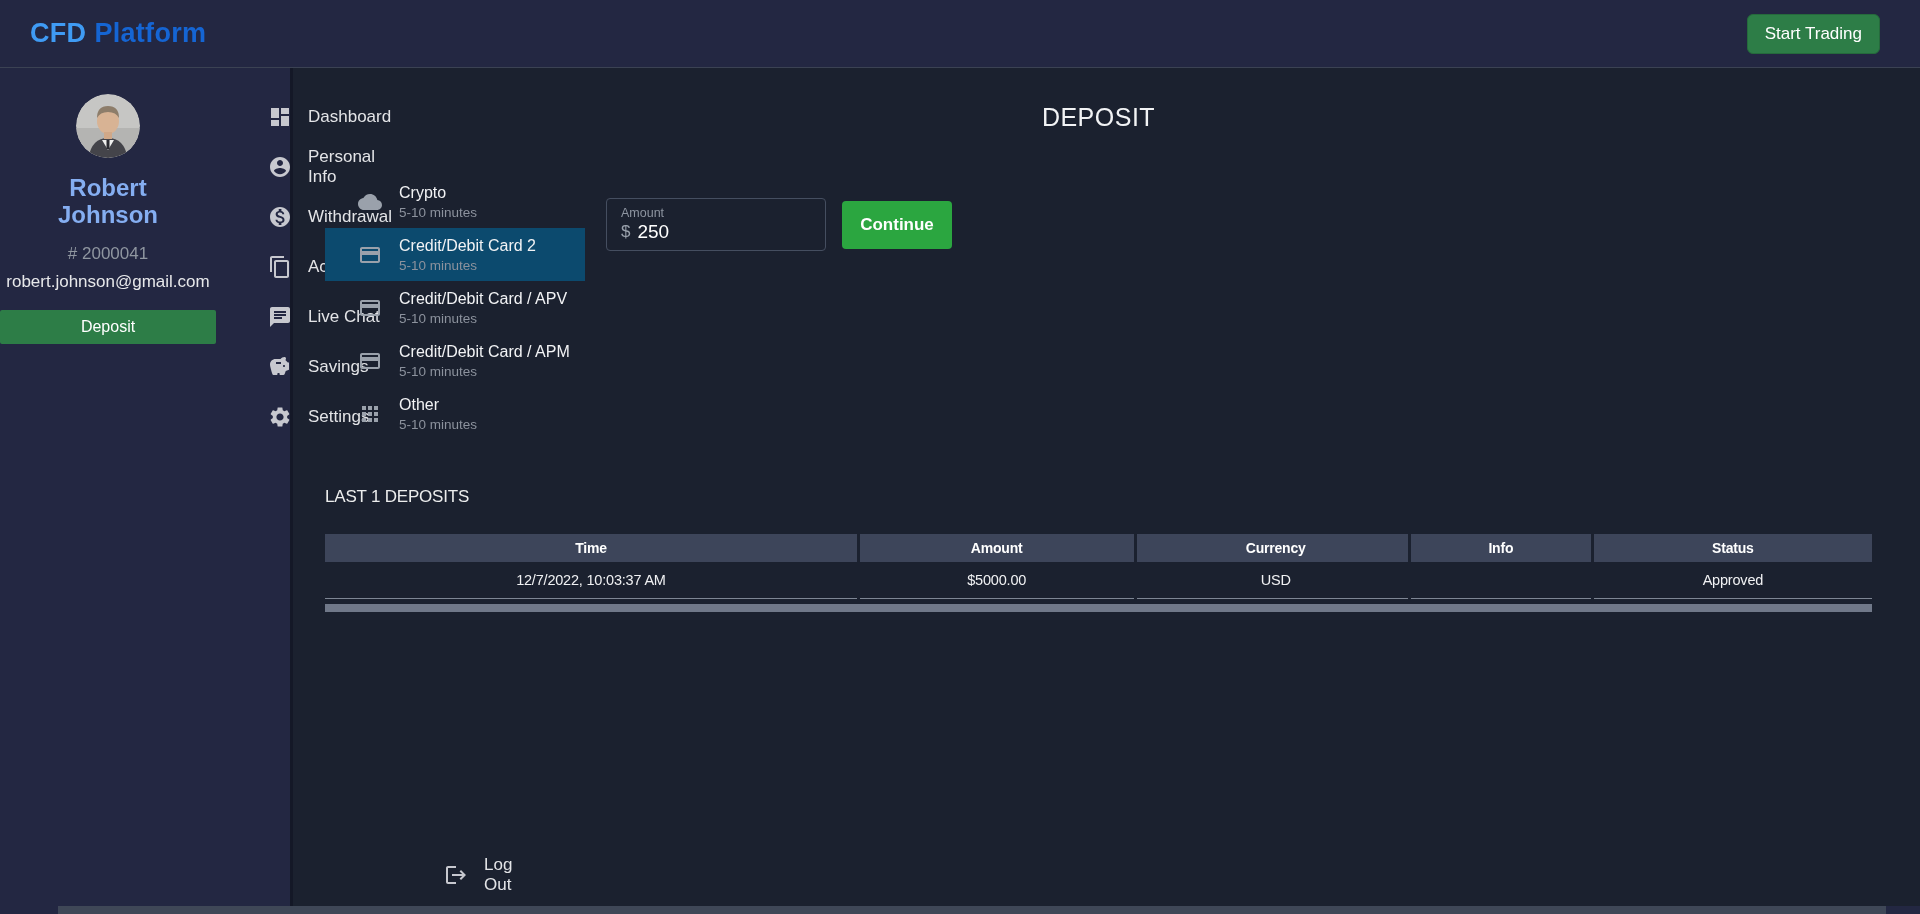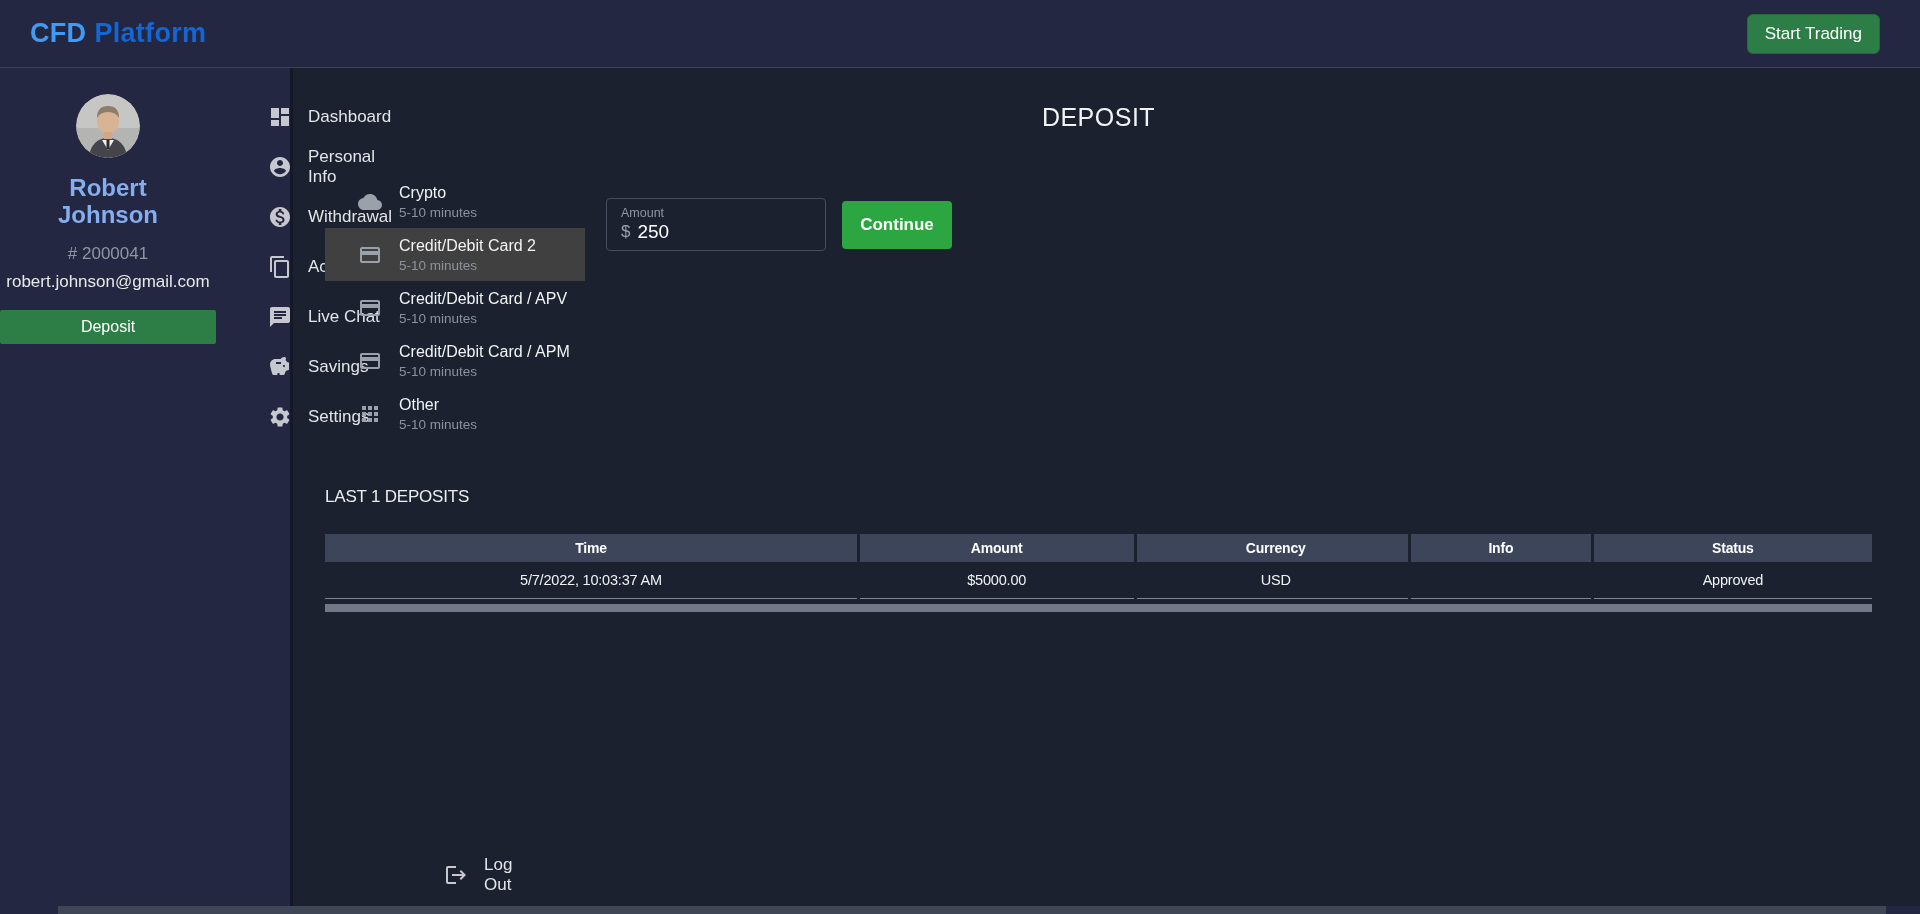--- a/index.html
+++ b/index.html
@@ -36,21 +36,21 @@
   .logout { margin-top:auto; margin-bottom:14px; }
 
   
   .main { flex:1; padding:0 48px 0 32px; position:relative; }
   .page-title { text-align:center; margin-top:35px; font-size:25px; font-weight:500;
                 color:#f2f3f5; letter-spacing:0.5px; }
 
   .deposit-row { display:flex; align-items:flex-start; margin-top:43px; }
   .methods { width:260px; flex-shrink:0; }
   .method { height:53px; display:flex; align-items:center; padding-left:33px; gap:17px; cursor:pointer; }
-  .method.selected { background:#404040; }
+  .method.selected { background:#0c4a6e; }
   .method svg { width:24px; height:24px; fill:#9aa1ab; flex-shrink:0; }
   .m-title { font-size:16px; color:#f2f3f5; }
   .m-sub { font-size:13.5px; color:#8c929d; margin-top:3px; }
 
   .amount-box { margin-left:21px; margin-top:23px; width:220px; height:53px;
                 border:1px solid #454e60; border-radius:4px; padding:7px 12px 0 14px; }
   .amount-label { font-size:12.5px; color:#8e95a1; }
   .amount-line { display:flex; align-items:center; gap:7px; margin-top:1px; }
   .amount-cur { font-size:17px; color:#9aa1ac; }
   .amount-input { background:transparent; border:none; outline:none; color:#fff;
@@ -235,21 +235,21 @@
       <div class="history-heading">LAST 1 DEPOSITS</div>
       <div class="table">
         <div class="t-head">
           <div class="cell c-time">Time</div>
           <div class="cell c-amount">Amount</div>
           <div class="cell c-currency">Currency</div>
           <div class="cell c-info">Info</div>
           <div class="cell c-status">Status</div>
         </div>
         <div class="t-row">
-          <div class="cell c-time">5/7/2022, 10:03:37 AM</div>
+          <div class="cell c-time">12/7/2022, 10:03:37 AM</div>
           <div class="cell c-amount">$5000.00</div>
           <div class="cell c-currency">USD</div>
           <div class="cell c-info"></div>
           <div class="cell c-status">Approved</div>
         </div>
       </div>
       <div class="table-scrollbar"></div>
     </section>
   </main>
 </div>

